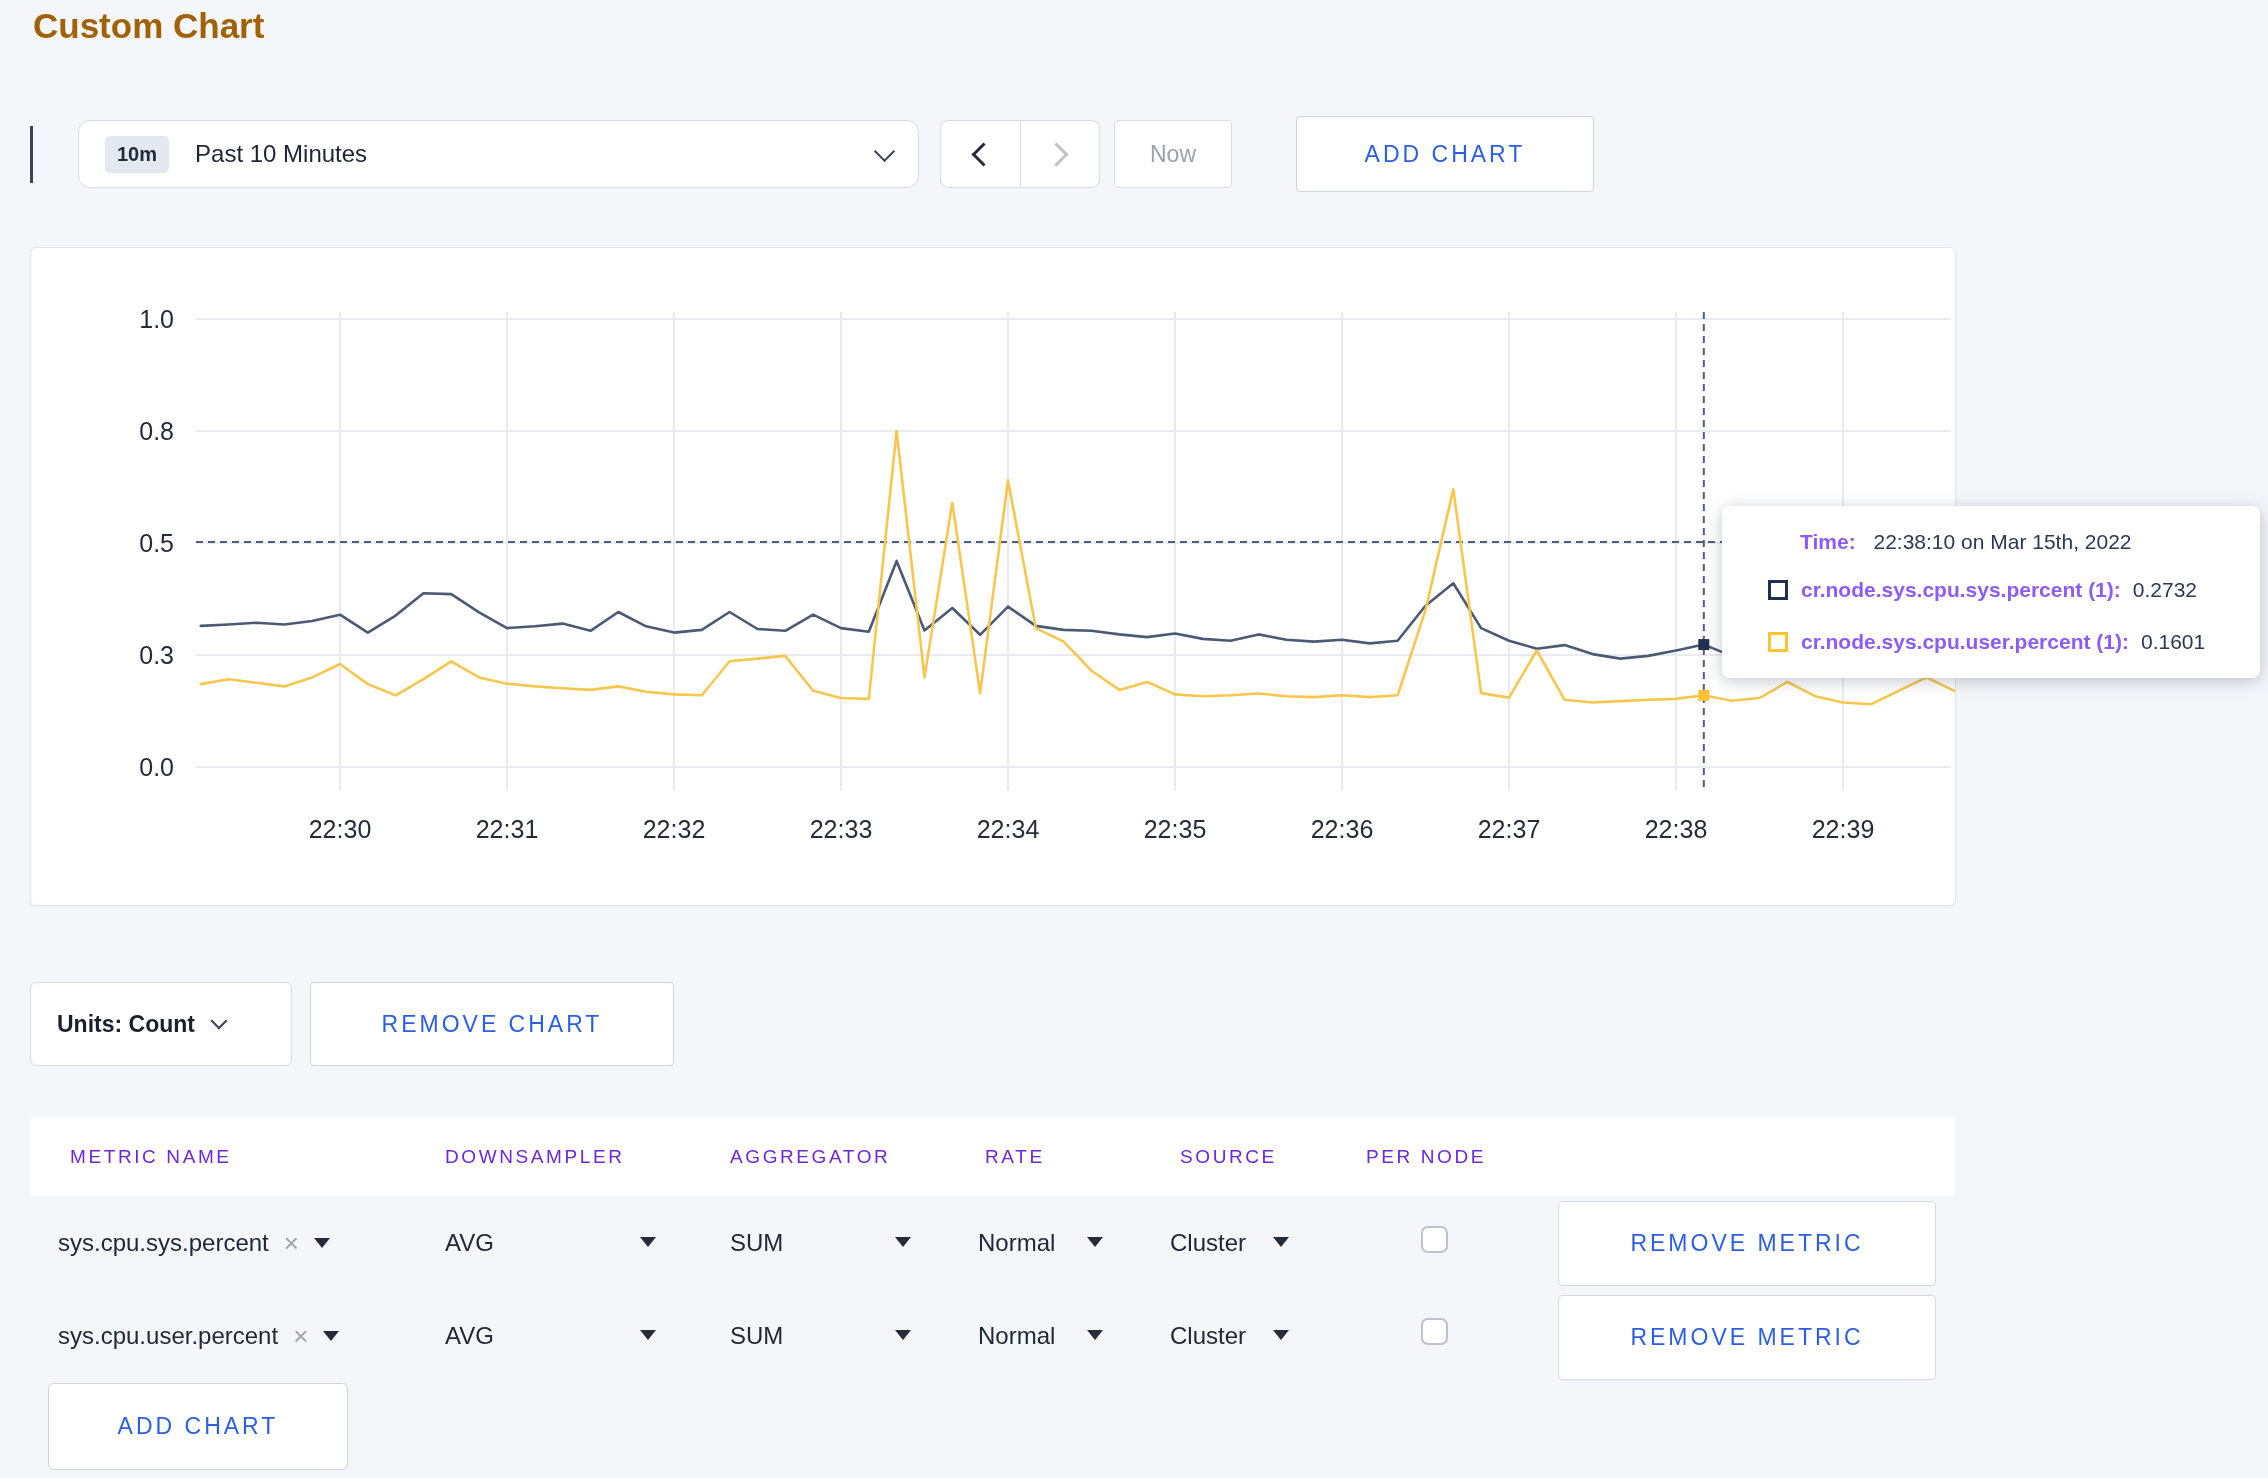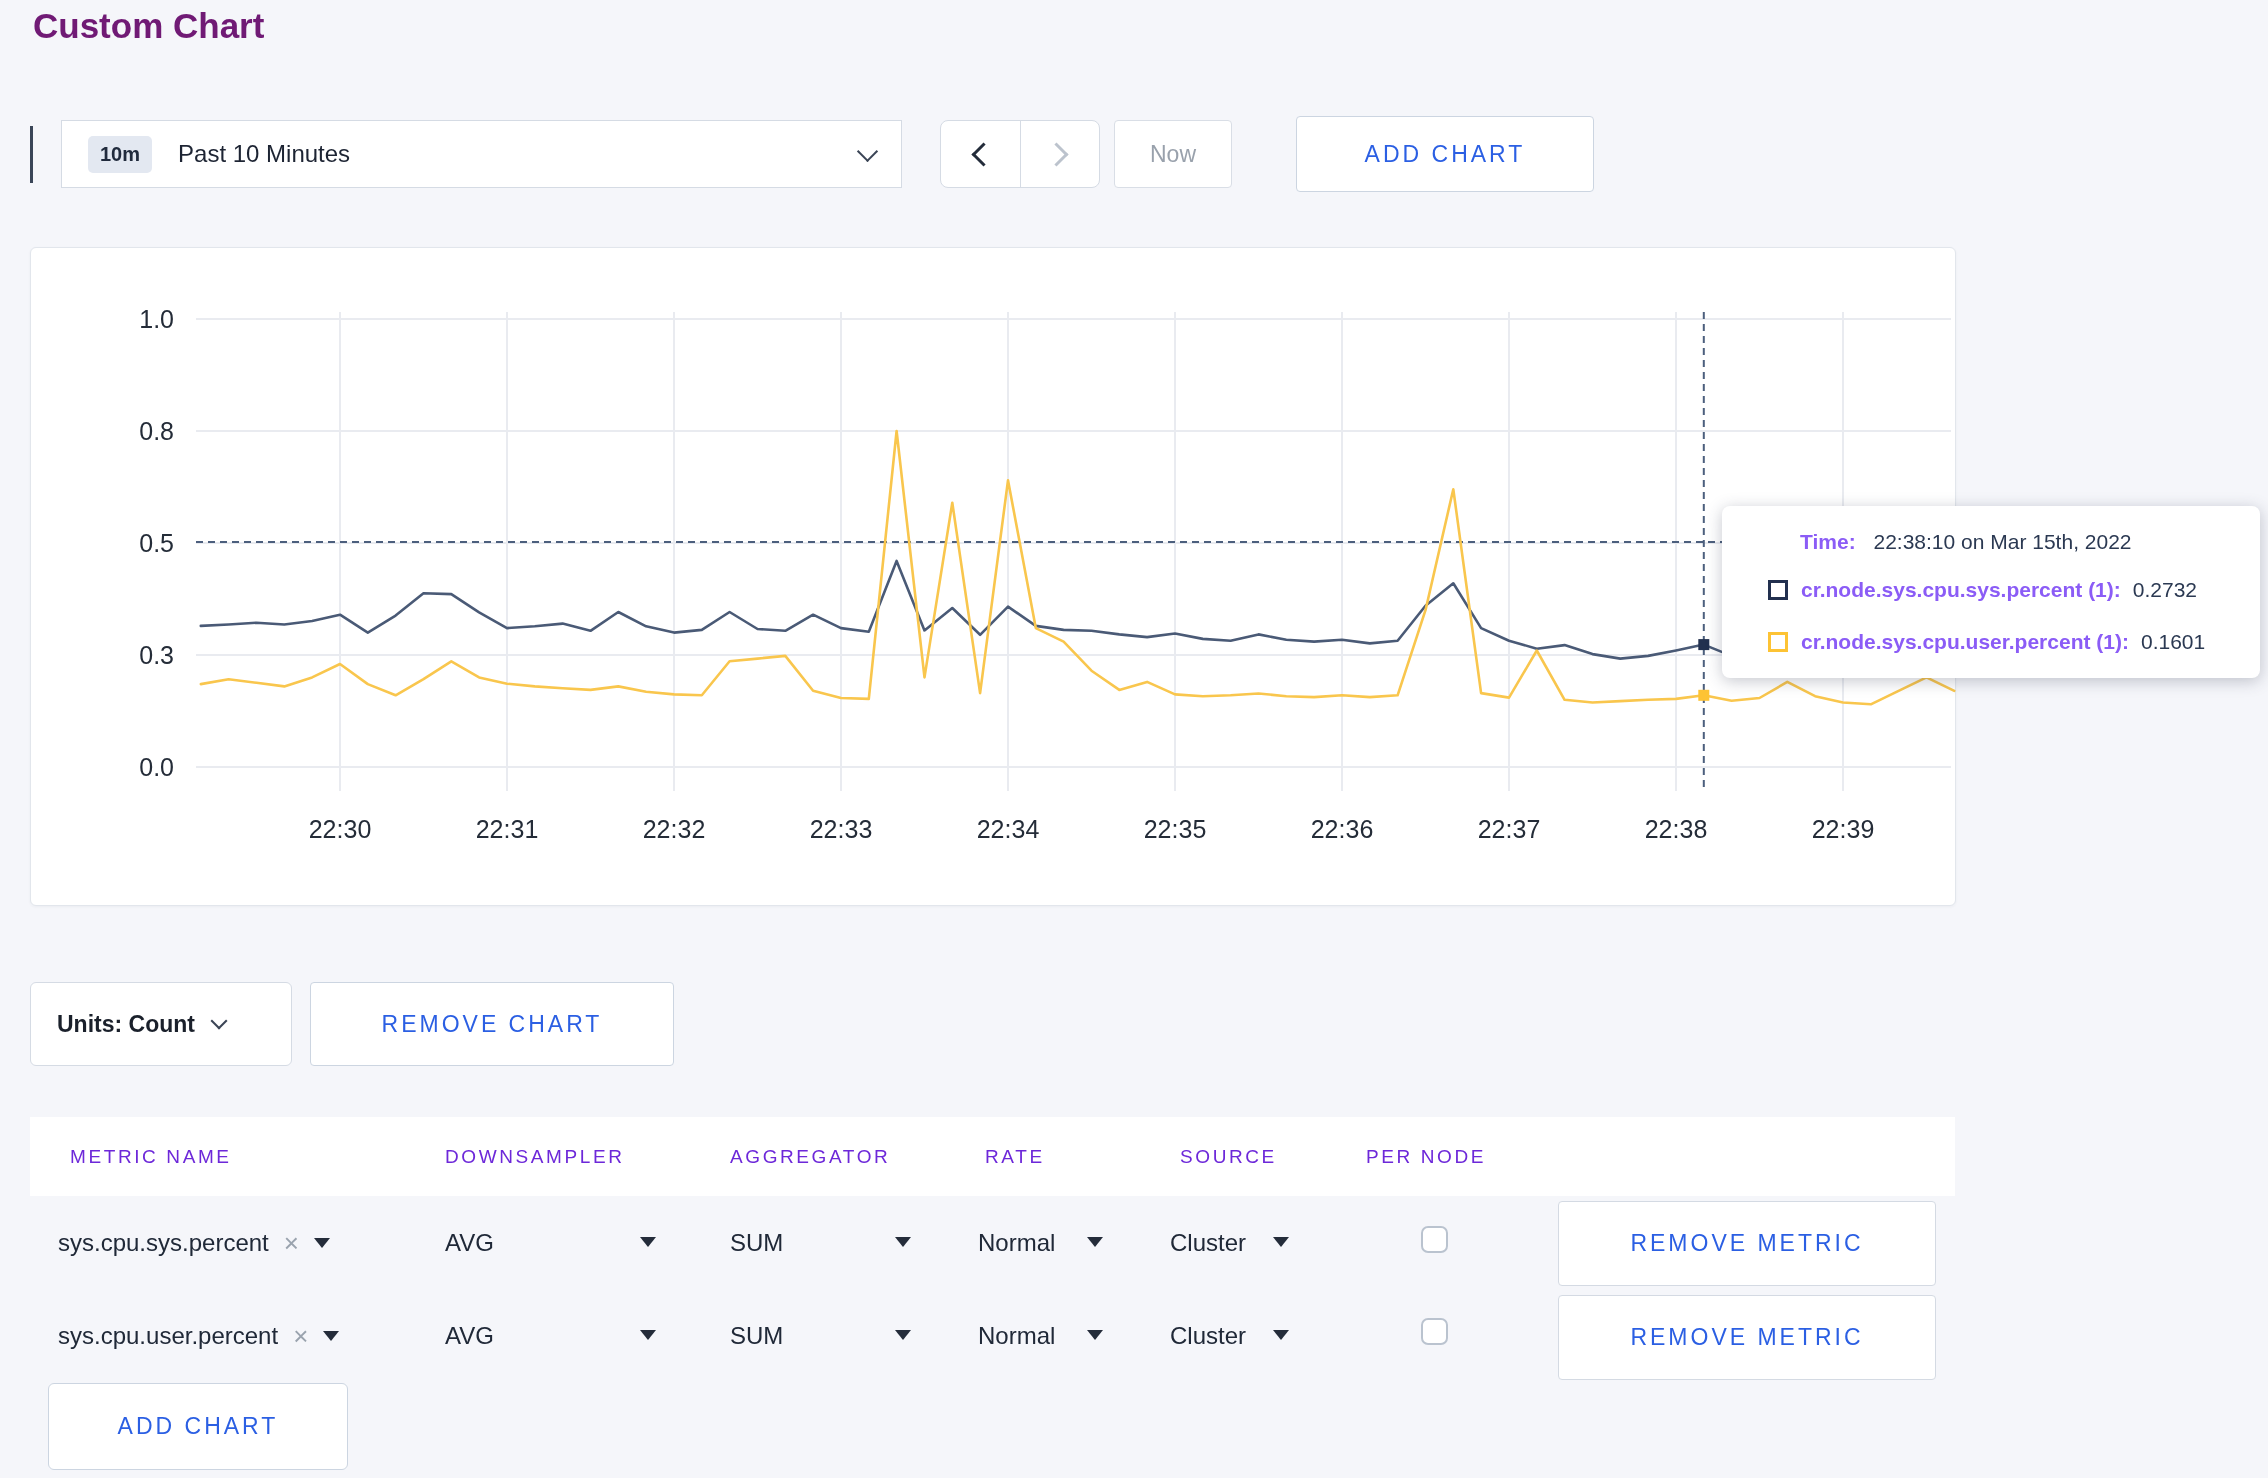--- a/index.html
+++ b/index.html
@@ -4,27 +4,27 @@
 <style>
   html,body{margin:0;padding:0;}
   body{
     width:2268px;height:1478px;position:relative;overflow:hidden;
     background:#f5f6fa;
     font-family:"Liberation Sans","DejaVu Sans",sans-serif;
     color:#1d2433;
   }
   .abs{position:absolute;}
   #page-title{
-    left:33px;top:6px;font-size:35px;font-weight:600;color:#701a75;
+    left:33px;top:6px;font-size:35px;font-weight:600;color:#a16207;
   }
   
   .accent-bar{left:30px;top:126px;width:3px;height:57px;background:#3a4557;}
   .time-dropdown{
-    left:61px;top:120px;width:841px;height:68px;background:#fff;
-    border:1px solid #d5dbe4;border-radius:0;display:flex;align-items:center;
+    left:78px;top:120px;width:841px;height:68px;background:#fff;
+    border:1px solid #d5dbe4;border-radius:12px;display:flex;align-items:center;
     box-sizing:border-box;padding:0 26px;cursor:pointer;
   }
   .time-badge{
     background:#e3e8f1;border-radius:5px;padding:7px 12px;
     font-size:20px;font-weight:700;color:#212b3d;
   }
   .time-label{margin-left:26px;font-size:24px;font-weight:500;color:#1d2433;}
   .chev{
     width:13px;height:13px;border-right:2.5px solid #3a4455;border-bottom:2.5px solid #3a4455;
     transform:rotate(45deg);display:inline-block;

